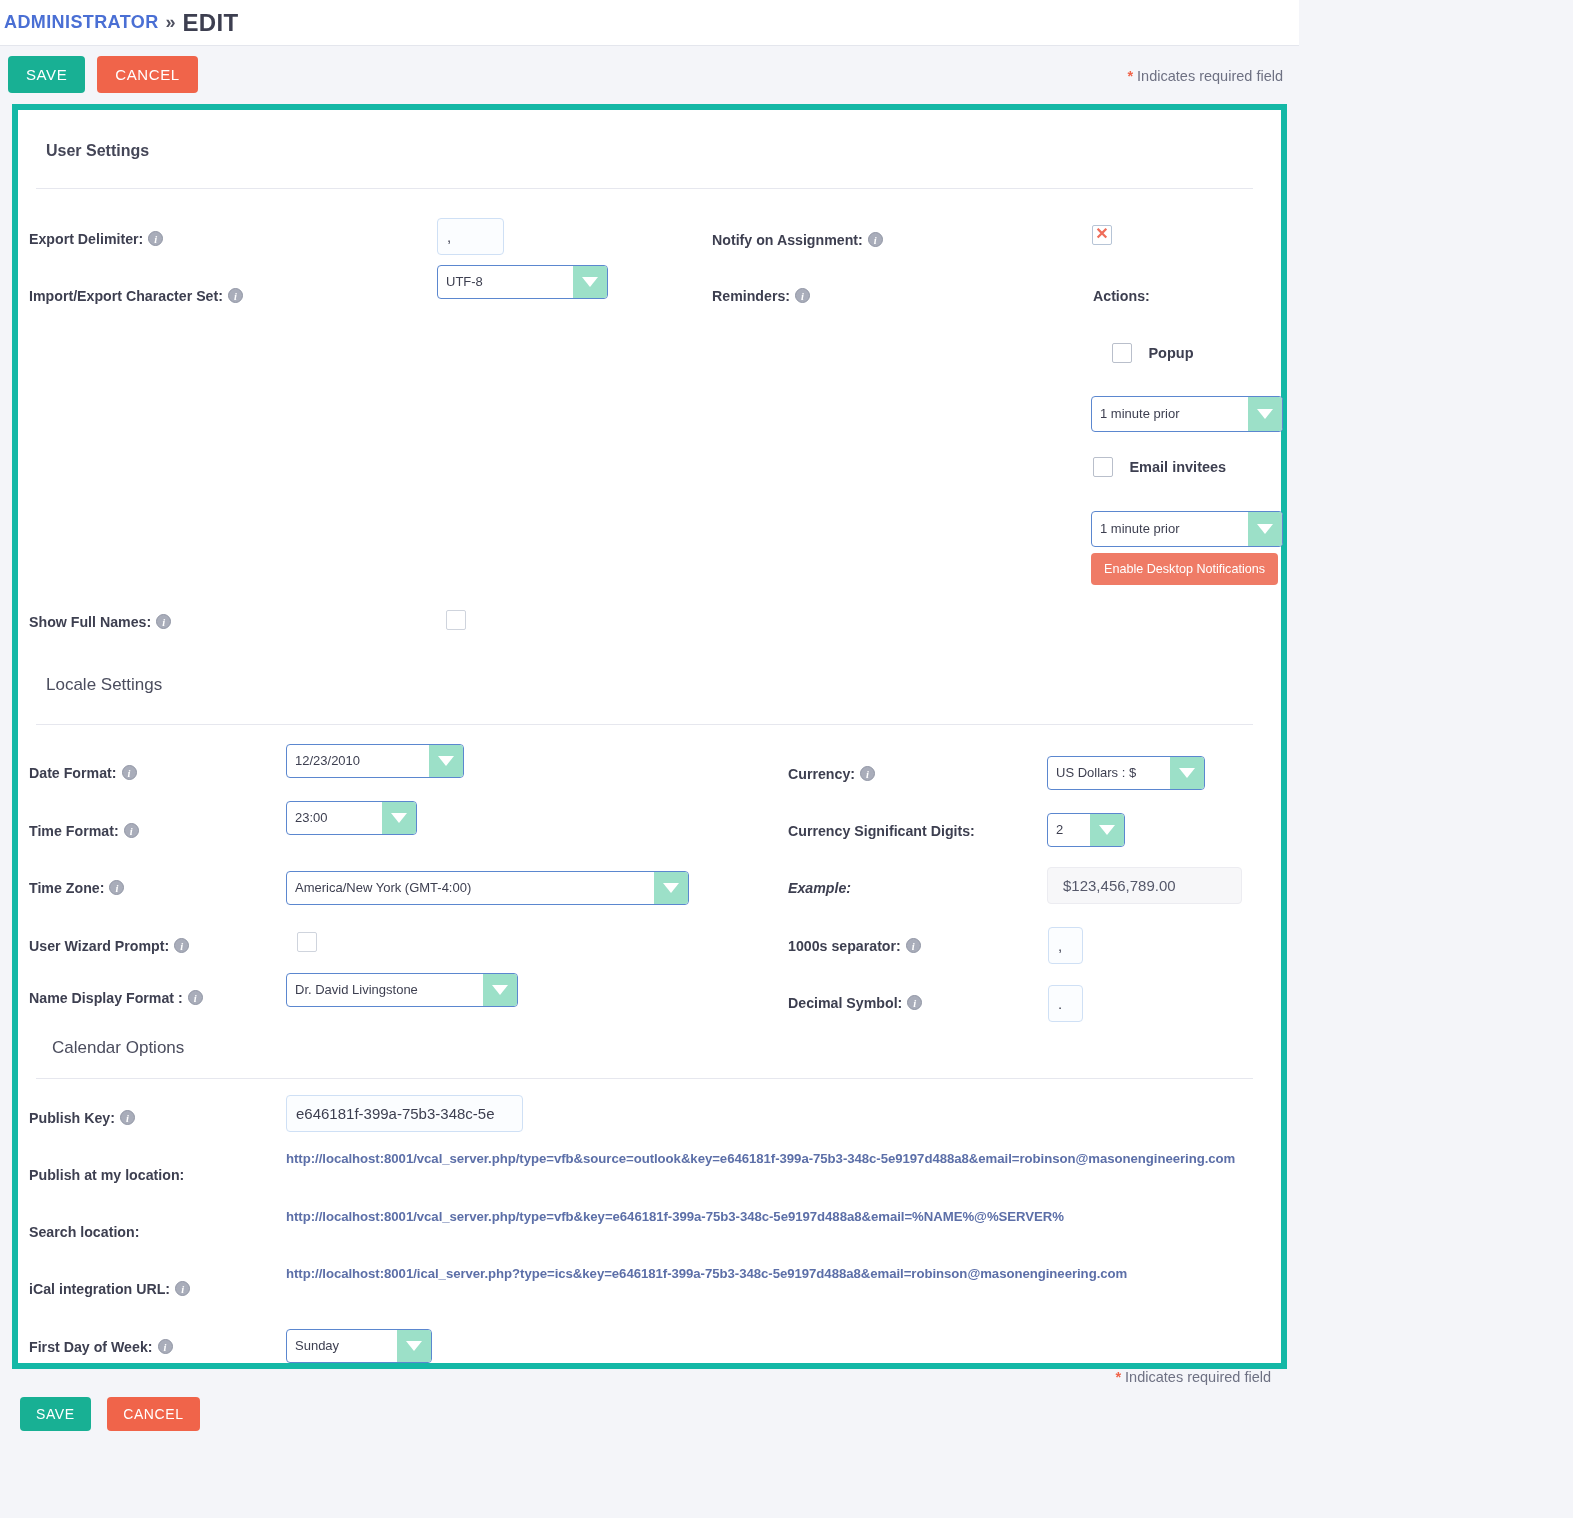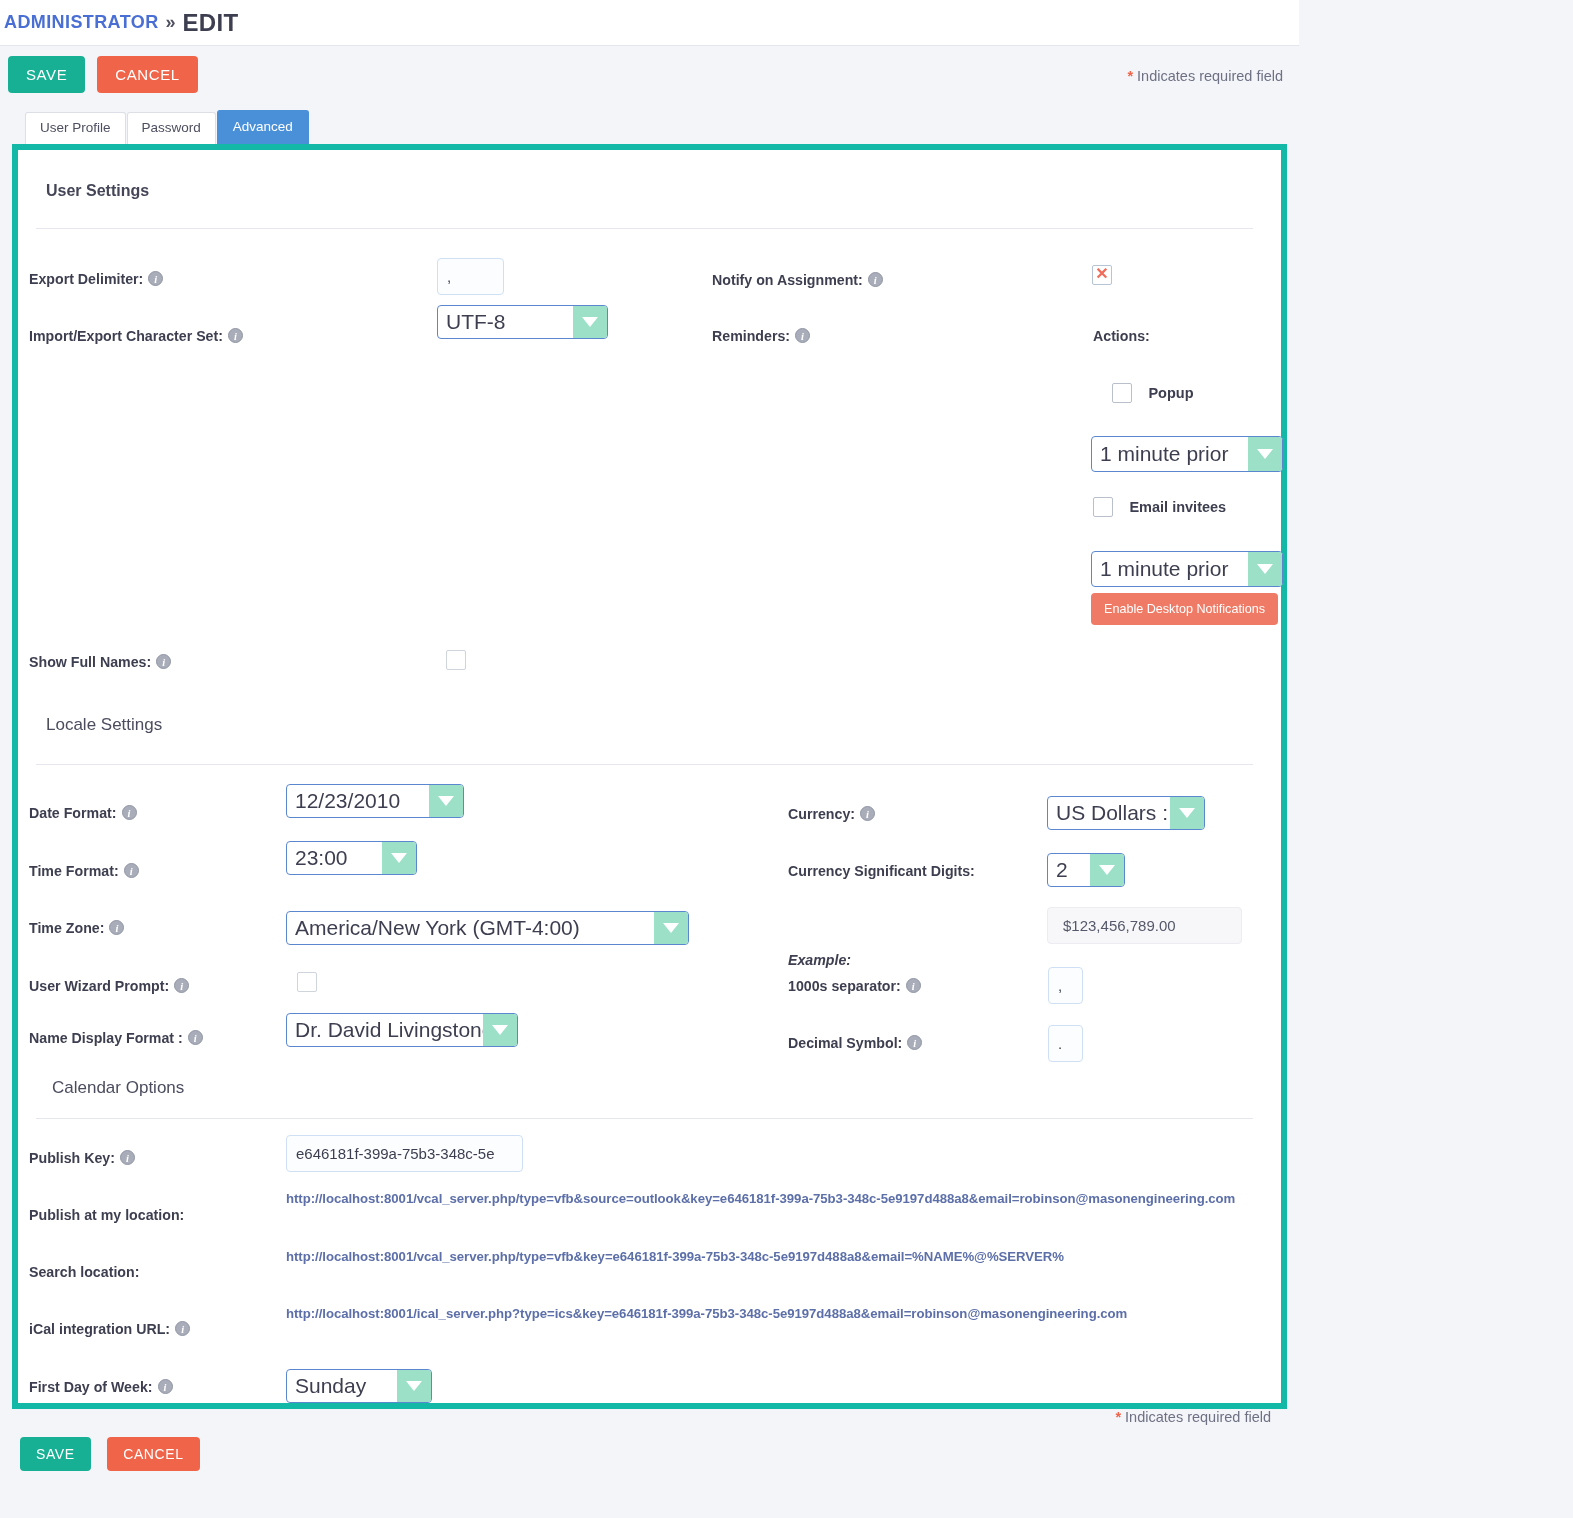--- a/index.html
+++ b/index.html
@@ -104,21 +104,21 @@
   }
   .txt.readonly { background:#f7f7f9; border:1px solid #ececf1; color:#55586a;padding-left:15px; }
 
   .sel {
     position:relative; display:inline-block;
     border:1px solid #5b87cf; border-radius:4px; background:#fff;
     height: 34px; overflow:hidden; vertical-align:middle; cursor:pointer;
   }
   .sel .val {
     display:inline-block; height:100%; line-height:32px;
-    font-size:21px; color:#3d3f50; padding-left:8px; padding-right:4px;
+    font-size:13px; color:#3d3f50; padding-left:8px; padding-right:4px;
     white-space:nowrap; overflow:hidden;
   }
   .sel .arrow {
     position:absolute; right:0; top:0; bottom:0; width:34px;
     background:#9ce0c8; display:flex; align-items:center; justify-content:center;
   }
   .sel .arrow::after {
     content:""; border-left:8px solid transparent; border-right:8px solid transparent;
     border-top:10px solid #fff; display:block;
   }
@@ -165,25 +165,20 @@
 
   <div class="actionbar">
     <button class="btn btn-save">SAVE</button>
     <button class="btn btn-cancel">CANCEL</button>
     <div class="required-note">
       <span class="star">*</span>
       <span>Indicates required field</span>
     </div>
   </div>
 
-  <div class="tabs">
-    <div class="tab">User Profile</div>
-    <div class="tab">Password</div>
-    <div class="tab active">Advanced</div>
-  </div>
 
   <div class="panel">
    <div class="panel-inner">
 
     <div class="row" style="top:32px; left:0;">
       <div class="section-title">User Settings</div>
     </div>
     <div class="hr" style="position:absolute; top:78px; left:0; right:0; margin:0 28px 0 18px;"></div>
 
     <div class="row" style="top:120px; left:11px;">
@@ -314,21 +309,21 @@
     <div class="row" style="top:712px; left:770px;">
       <span class="lbl">Currency Significant Digits:</span>
     </div>
     <div class="row" style="top:703px; left:1029px;">
       <div class="sel" style="width:78px;">
         <span class="val">2</span>
         <span class="arrow"></span>
       </div>
     </div>
 
-    <div class="row" style="top:769px; left:770px;margin-top:32px;">
+    <div class="row" style="top:769px; left:770px;">
       <span class="lbl italic">Example:</span>
     </div>
     <div class="row" style="top:757px; left:1029px;">
       <input class="txt readonly" style="width: 195px;" readonly="" value="$123,456,789.00">
     </div>
 
     <div class="row" style="top:827px; left:770px;">
       <span class="lbl">1000s separator:</span><span class="info"></span>
     </div>
     <div class="row" style="top:817px; left:1030px;">

